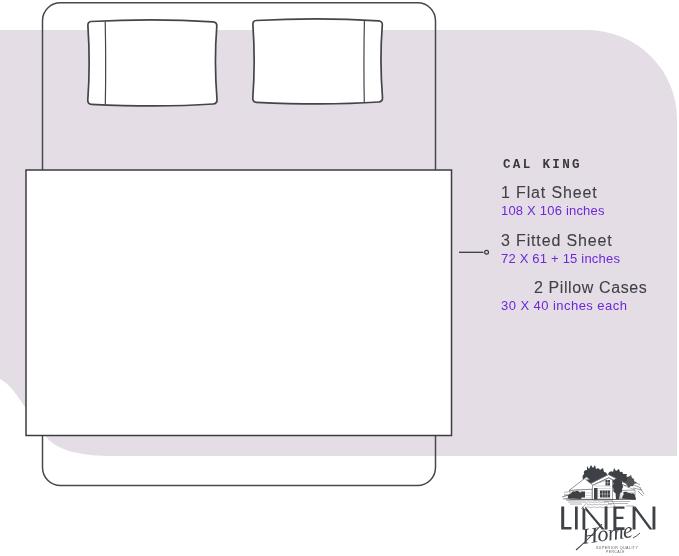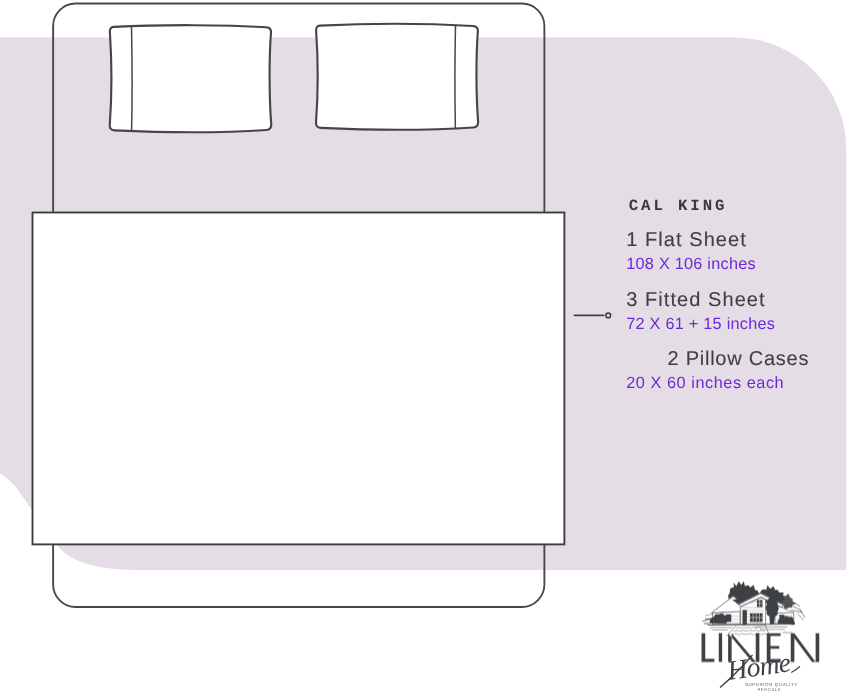--- a/index.html
+++ b/index.html
@@ -46,21 +46,21 @@
 <div class="abs lbl" style="left:501px;top:185px;">1 Flat Sheet</div>
 
 <div class="abs num" style="left:501px;top:204.3px;">108 X 106 inches</div>
 
 <div class="abs lbl" style="left:501px;top:232.5px;">3 Fitted Sheet</div>
 
 <div class="abs num" style="left:501px;top:251.5px;">72 X 61 + 15 inches</div>
 
 <div class="abs lbl" style="left:501px;top:280px;letter-spacing:0.6px;margin-left:33px;">2 Pillow Cases</div>
 
-<div class="abs num" style="left:501px;top:298.5px;letter-spacing:0.45px;">20 X 60 inches each</div>
+<div class="abs num" style="left:501px;top:298.5px;letter-spacing:0.45px;">30 X 40 inches each</div>
 
 <svg class="abs" style="left:556px;top:462px;" width="102" height="94" viewBox="0 0 102 94">
 
   <path d="M 28,19 q -3,-4 0,-7 q -1,-4 3,-4 l 0,-4 l 2,3 l 2,-4 l 2,3 l 2,-3 l 1,4 q 3,-2 4,1 l 3,-2 l 1,4 q 3,0 3,3 l 3,2 l -2,2 q 1,3 -2,4 l -3,3 q -3,-3 -6,-1 q -3,-3 -7,-1 q -4,-2 -6,-2 z" fill="#3d4044"></path>
 
   <path d="M 52,12 q 2,-4 5,-2 l 1,-4 l 2,3 l 3,-2 l 1,3 q 3,-1 3,2 l 4,0 l -1,3 q 3,2 0,4 l -1,4 q -3,-3 -6,-1 q -4,-3 -8,-1 z" fill="#3d4044"></path>
 
   <path d="M 68,16 q 2,-3 4,-1 l 3,-2 l 1,3 q 3,1 2,3 l 3,2 l -3,1 q 0,3 -3,2 l -3,2 l -1,-3 q -3,-1 -3,-3 z" fill="#3d4044" opacity="0.9"></path>
   <path d="M 78,23 l 7,3 M 77,26 l 9,2 M 79,20 l 5,3 M 84,26 l 4,6 M 82,29 l 5,5" stroke="#3d4044" stroke-width="0.5"></path>
 

